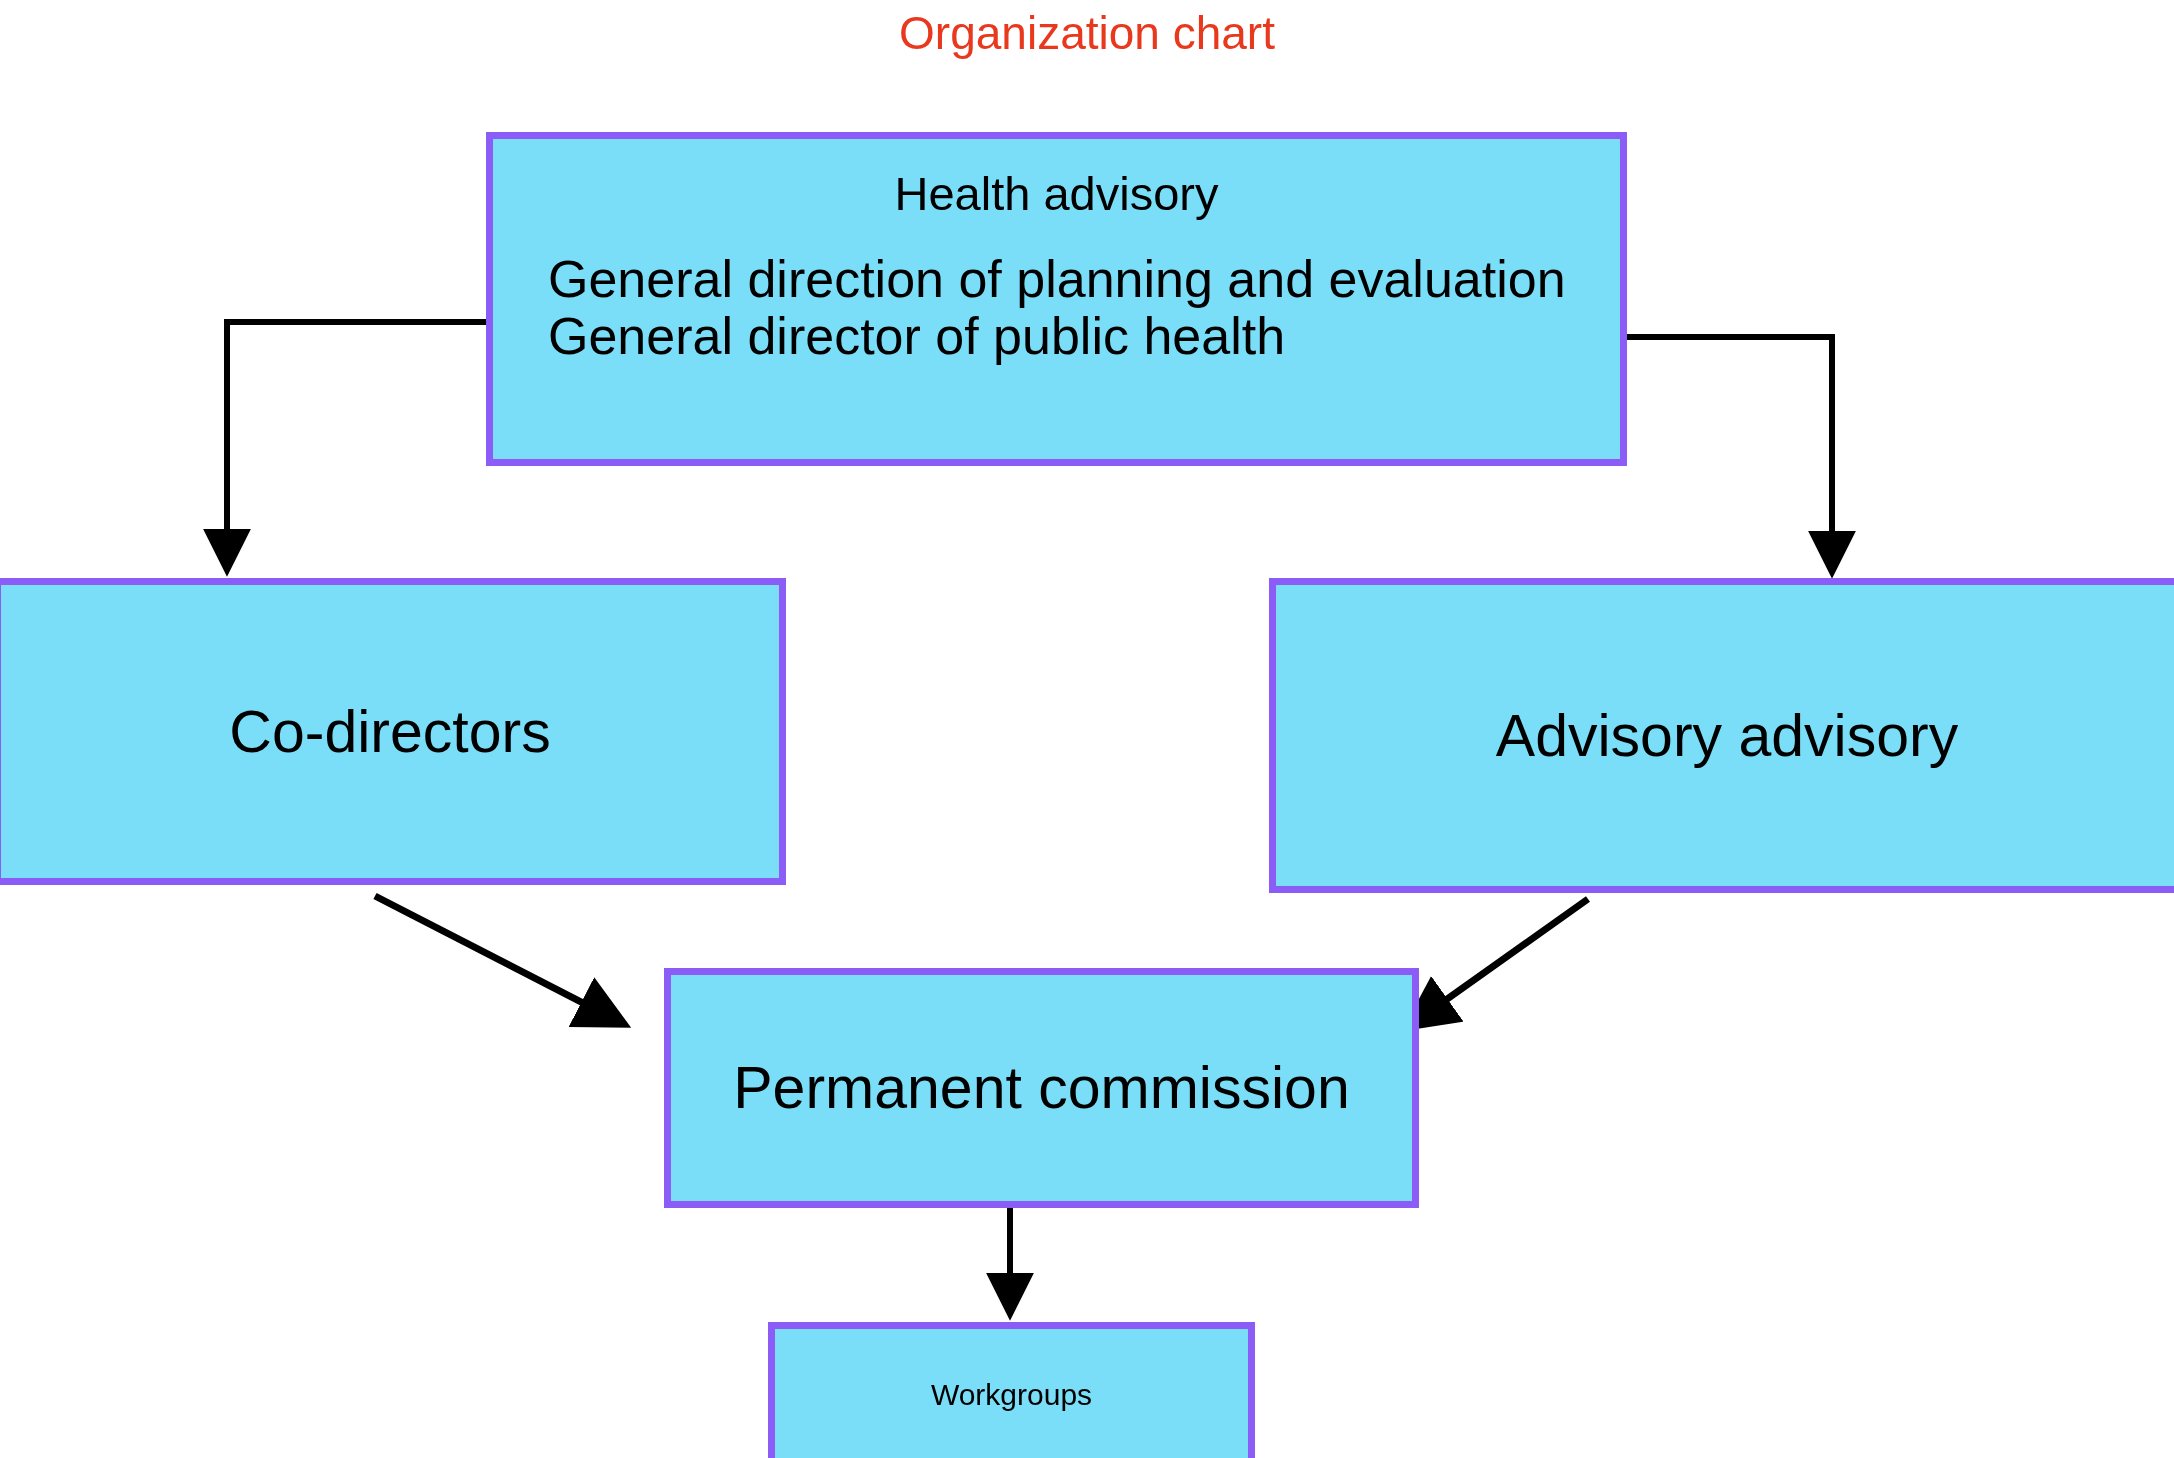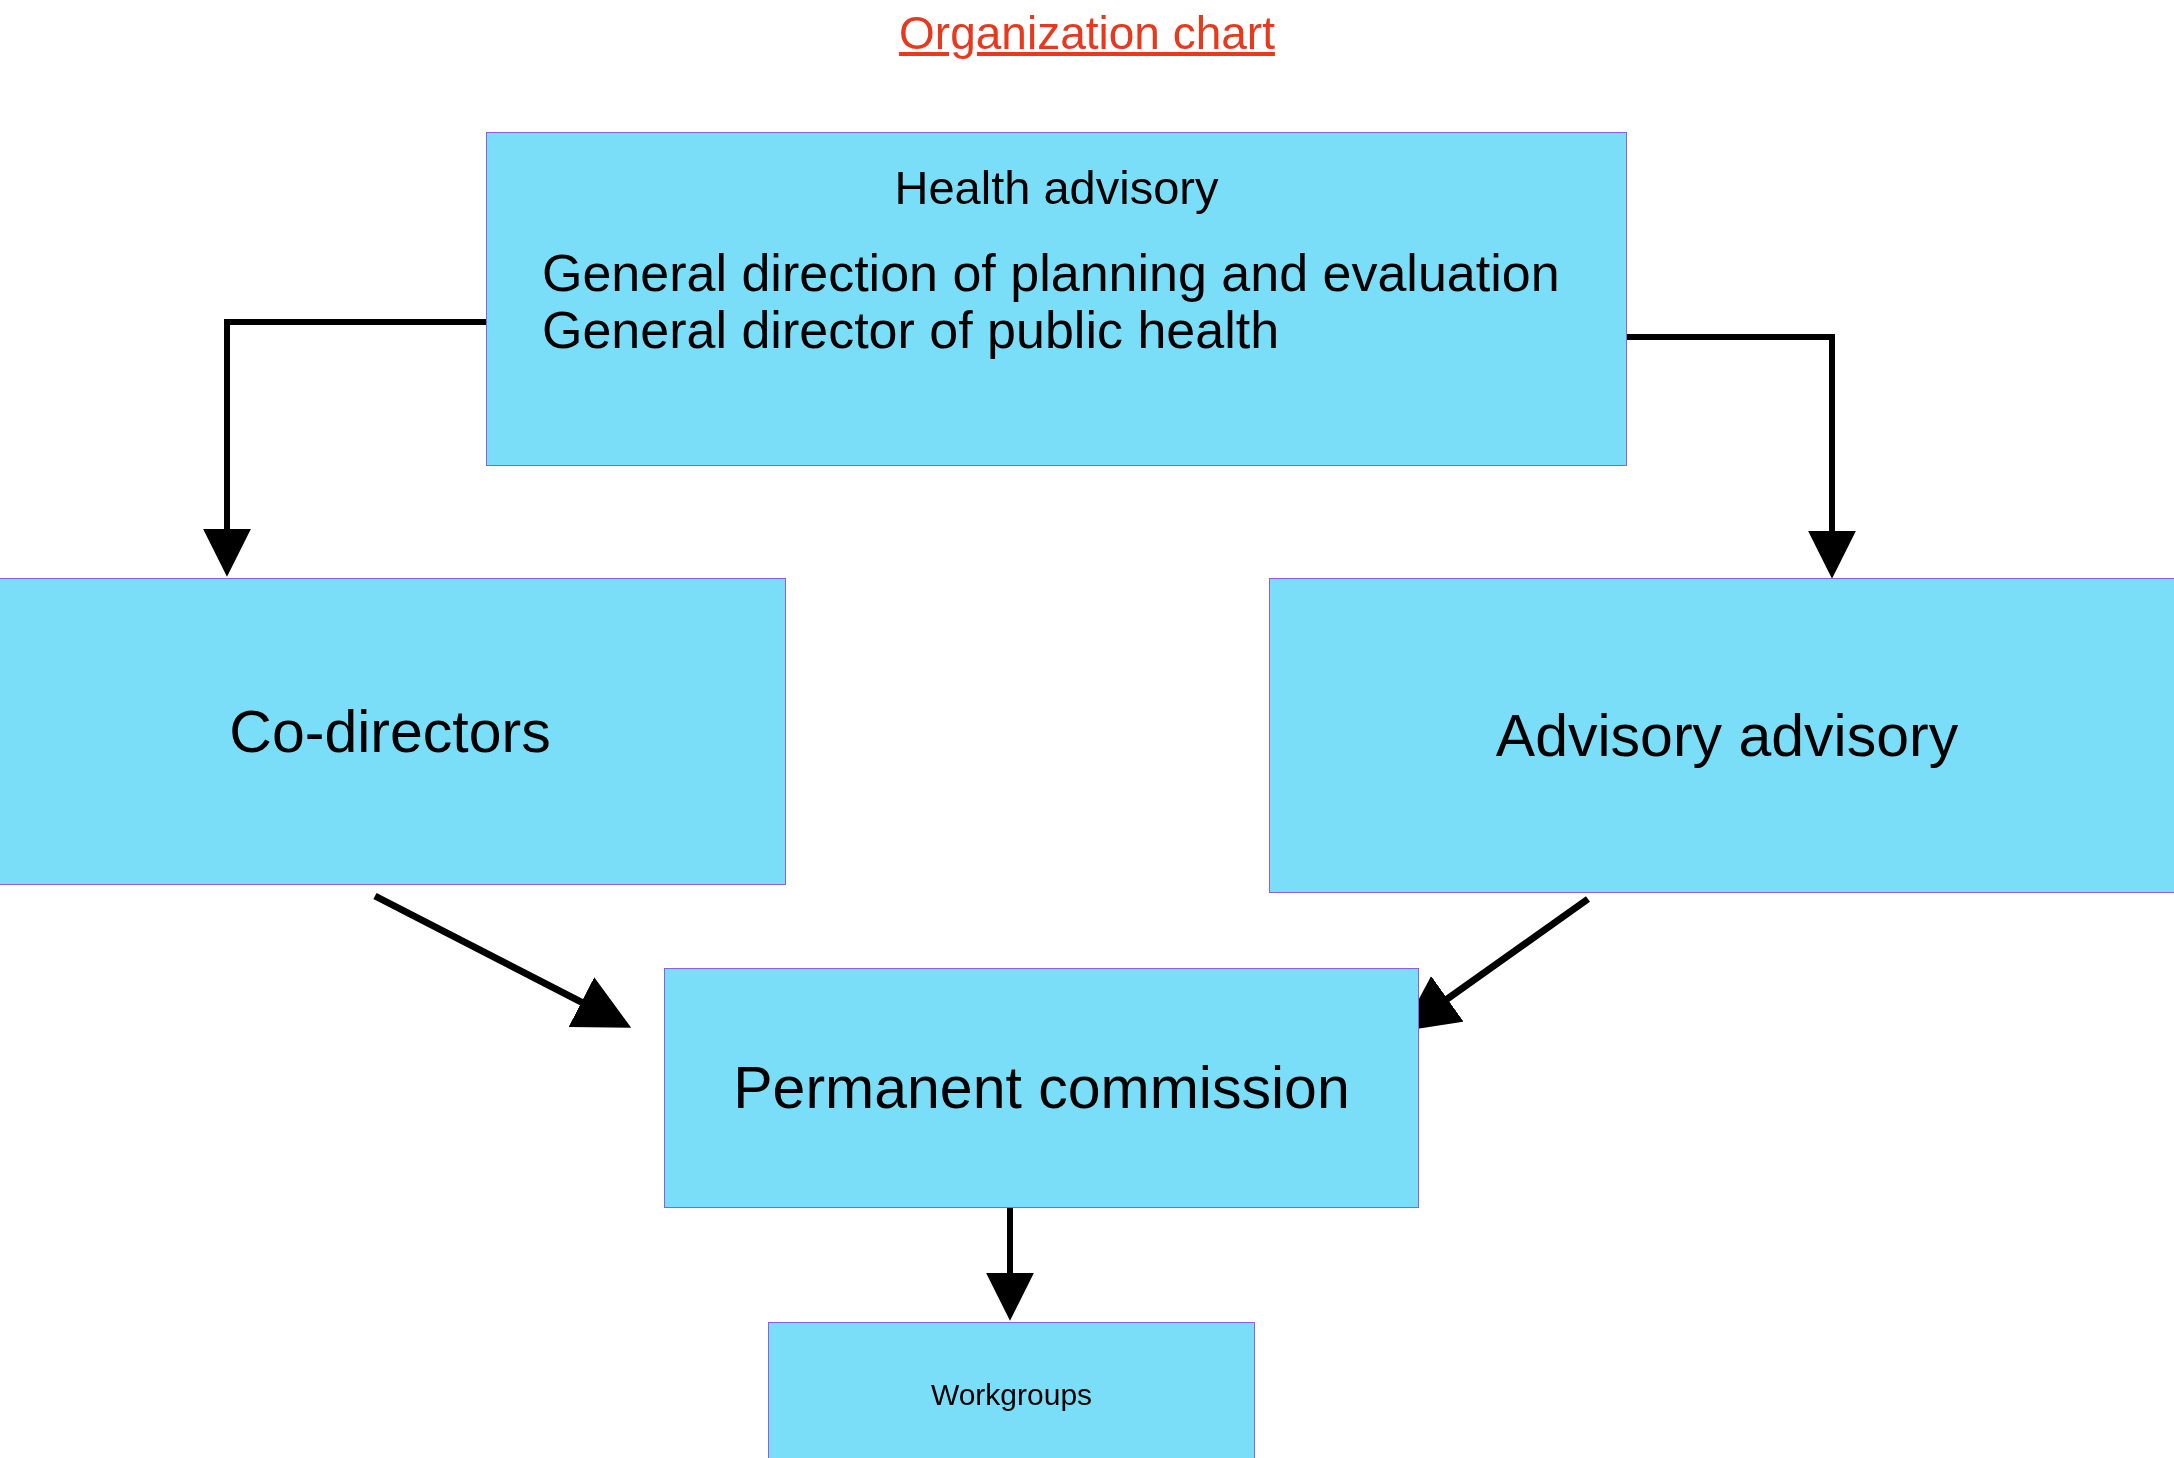--- a/index.html
+++ b/index.html
@@ -26,27 +26,26 @@
   .chart-title {
     position: absolute;
     left: 0;
     top: 8px;
     width: 2174px;
     text-align: center;
     color: #e8381d;
     font-size: 46px;
     line-height: 50px;
     white-space: nowrap;
-    text-decoration: underline;
   }
   .node {
     position: absolute;
     box-sizing: border-box;
     background: #7adef8;
-    border: 1px solid #8b5cf6;
+    border: 7px solid #8b5cf6;
     color: #000000;
   }
   .node-center {
     display: flex;
     align-items: center;
     justify-content: center;
   }
   .node-label {
     font-size: 59px;
     line-height: 52px;

